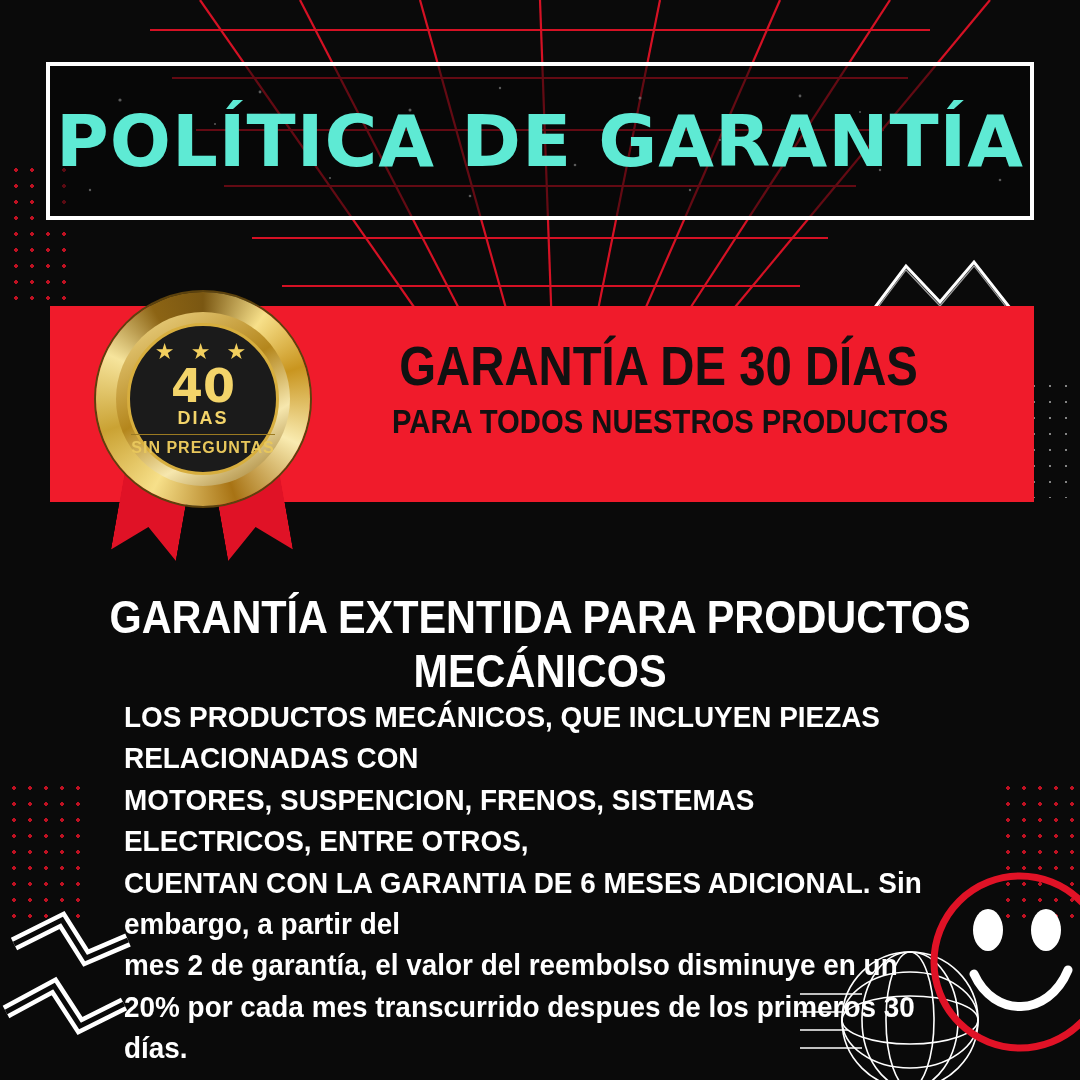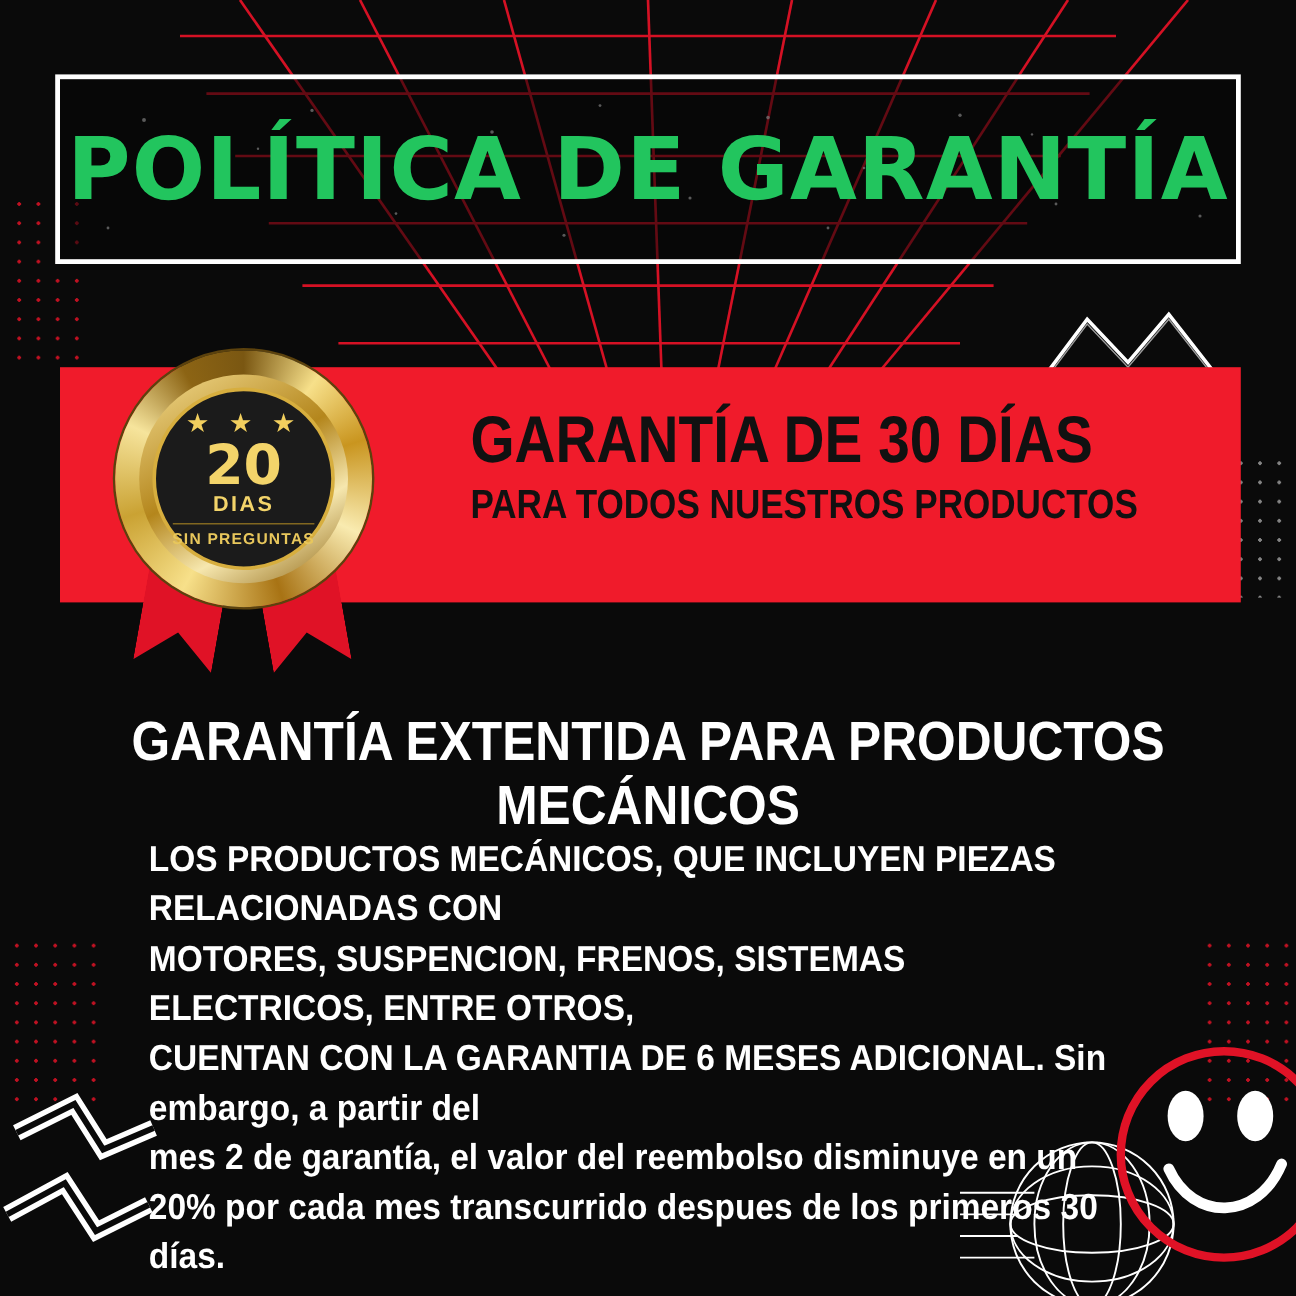--- a/index.html
+++ b/index.html
@@ -50,39 +50,40 @@
     background: rgba(5,5,5,0.55);
     display: flex;
     align-items: center;
     justify-content: center;
   }
   .title-text {
     font-family: "DejaVu Sans", sans-serif;
     font-weight: 700;
     font-size: 72px;
     letter-spacing: 1px;
-    color: #22c55e;
+    color: #5eead4;
     white-space: nowrap;
   }
 
   
   .red-banner {
     position: absolute;
     left: 50px;
     top: 306px;
     width: 984px;
     height: 196px;
     background: #f01b2b;
   }
 
   .banner-texts {
     position: absolute;
     left: 392px;
     top: 338px;
     width: 620px;
+    text-align: center;
   }
   .banner-title {
     font-family: "Liberation Sans Narrow", "Liberation Sans", sans-serif;
     font-weight: 700;
     font-size: 55px;
     line-height: 1.05;
     color: #111111;
     transform: scaleX(0.86);
     transform-origin: left center;
     white-space: nowrap;
@@ -181,21 +182,21 @@
     font-family: "Liberation Sans", sans-serif;
     font-weight: 700;
     font-size: 18px;
     letter-spacing: 2px;
     color: #f3d46a;
   }
   .seal-noq {
     margin-top: 5px;
     font-family: "Liberation Sans", sans-serif;
     font-weight: 700;
-    font-size: 13px;
+    font-size: 16px;
     letter-spacing: 1px;
     color: #e8c75c;
     border-top: 1px solid #9b7a22;
     padding-top: 4px;
   }
 
   
   .section-heading {
     position: absolute;
     left: 0;
@@ -325,21 +326,21 @@
 </div>
 
 <div class="badge-wrap">
   <div class="ribbon-left"></div>
   <div class="ribbon-right"></div>
   <div class="seal-outer">
     <div class="seal-scallop"></div>
     <div class="seal-inner-ring"></div>
     <div class="seal-face">
       <div class="seal-stars">★ ★ ★</div>
-      <div class="seal-num">20</div>
+      <div class="seal-num">40</div>
       <div class="seal-dias">DIAS</div>
       <div class="seal-noq">SIN PREGUNTAS</div>
     </div>
   </div>
 </div>
 
 <div class="section-heading">GARANTÍA EXTENTIDA PARA PRODUCTOS MECÁNICOS</div>
 
 <div class="body-copy">
   <div>LOS PRODUCTOS MECÁNICOS, QUE INCLUYEN PIEZAS RELACIONADAS CON</div>

